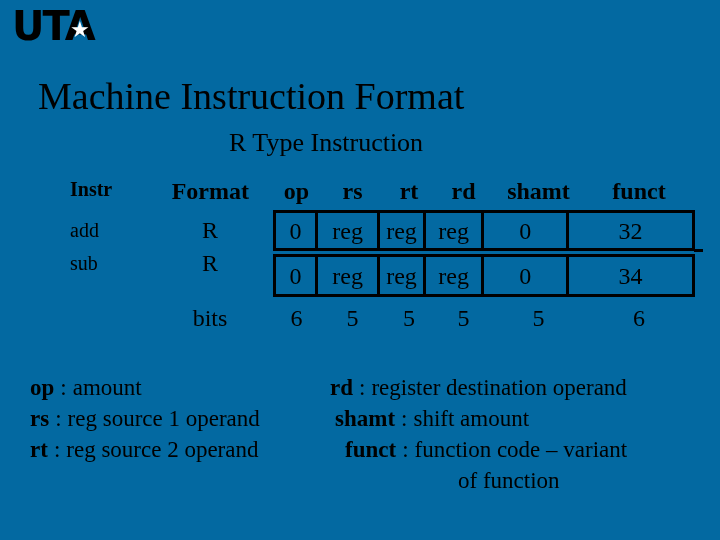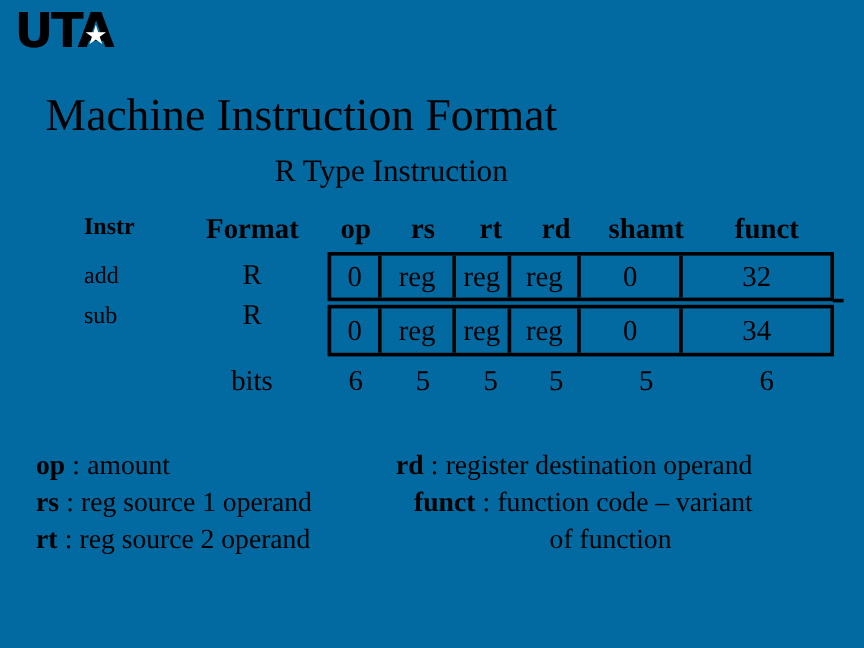--- a/index.html
+++ b/index.html
@@ -225,19 +225,22 @@
     </div>
     <div class="lline">
       <span class="term">rt</span><span class="sep">:</span><span class="desc">reg source 2 operand</span>
     </div>
   </div>
 
   <div class="legend legend-right">
     <div class="lline">
       <span class="term">rd</span><span class="sep">:</span><span class="desc">register destination operand</span>
     </div>
+    <div class="lline ind1">
+      <span class="term">shamt</span><span class="sep">:</span><span class="desc">shift amount</span>
+    </div>
     <div class="lline ind2">
       <span class="term">funct</span><span class="sep">:</span><span class="desc">function code – variant</span>
     </div>
     <div class="lline cont">of function</div>
   </div>
 
 </div>
 
 </body></html>

